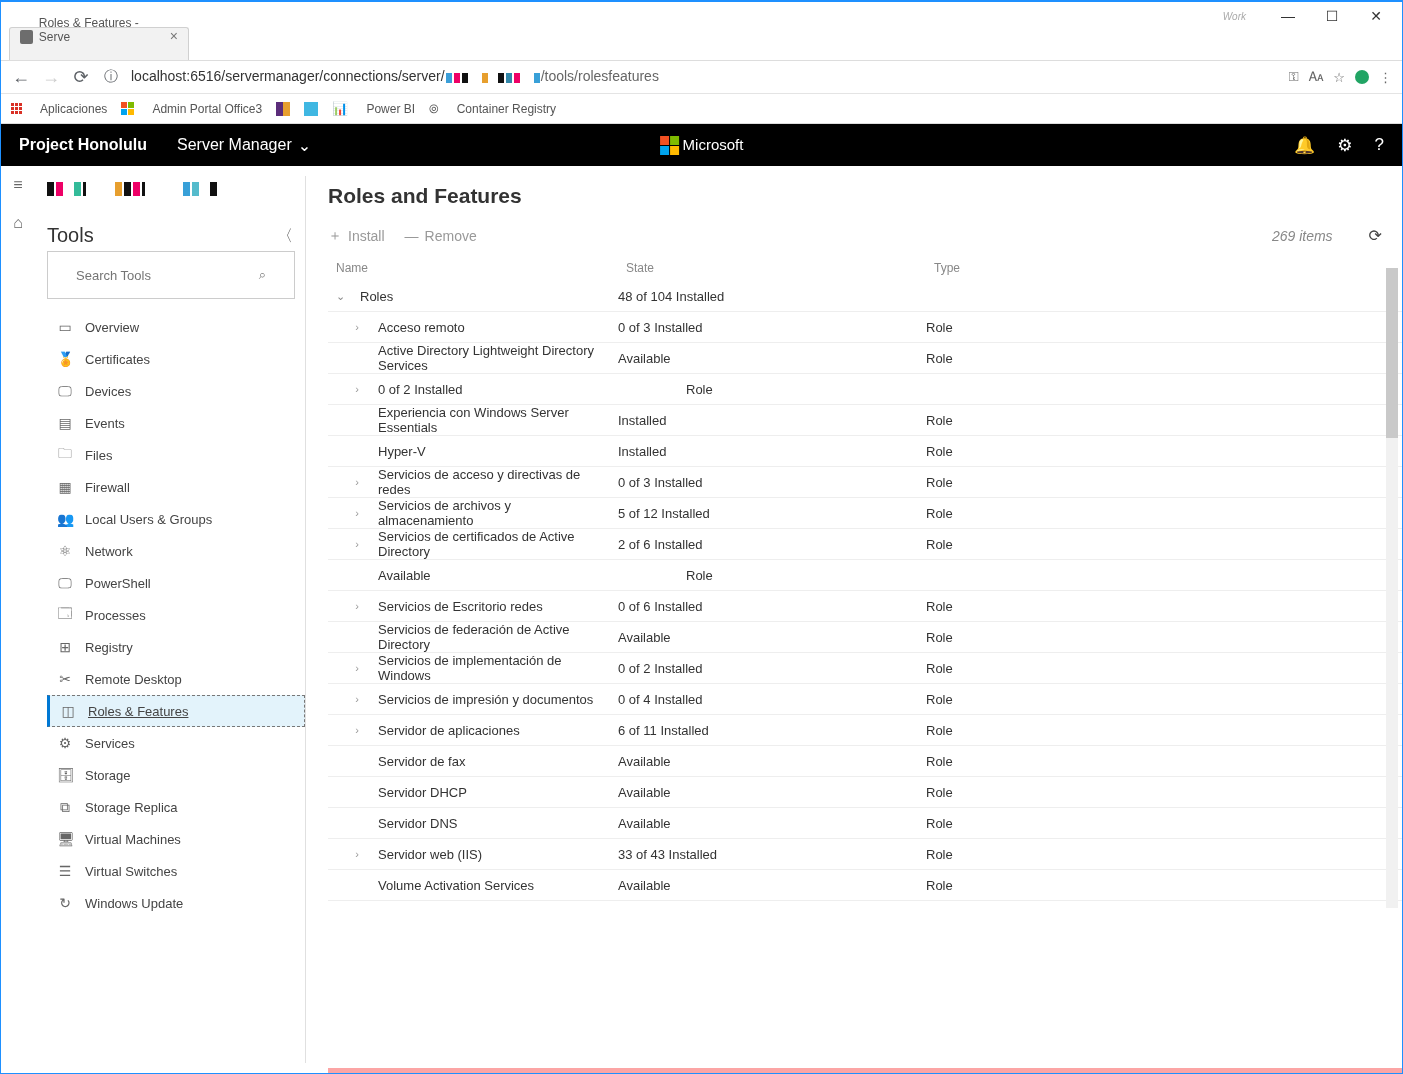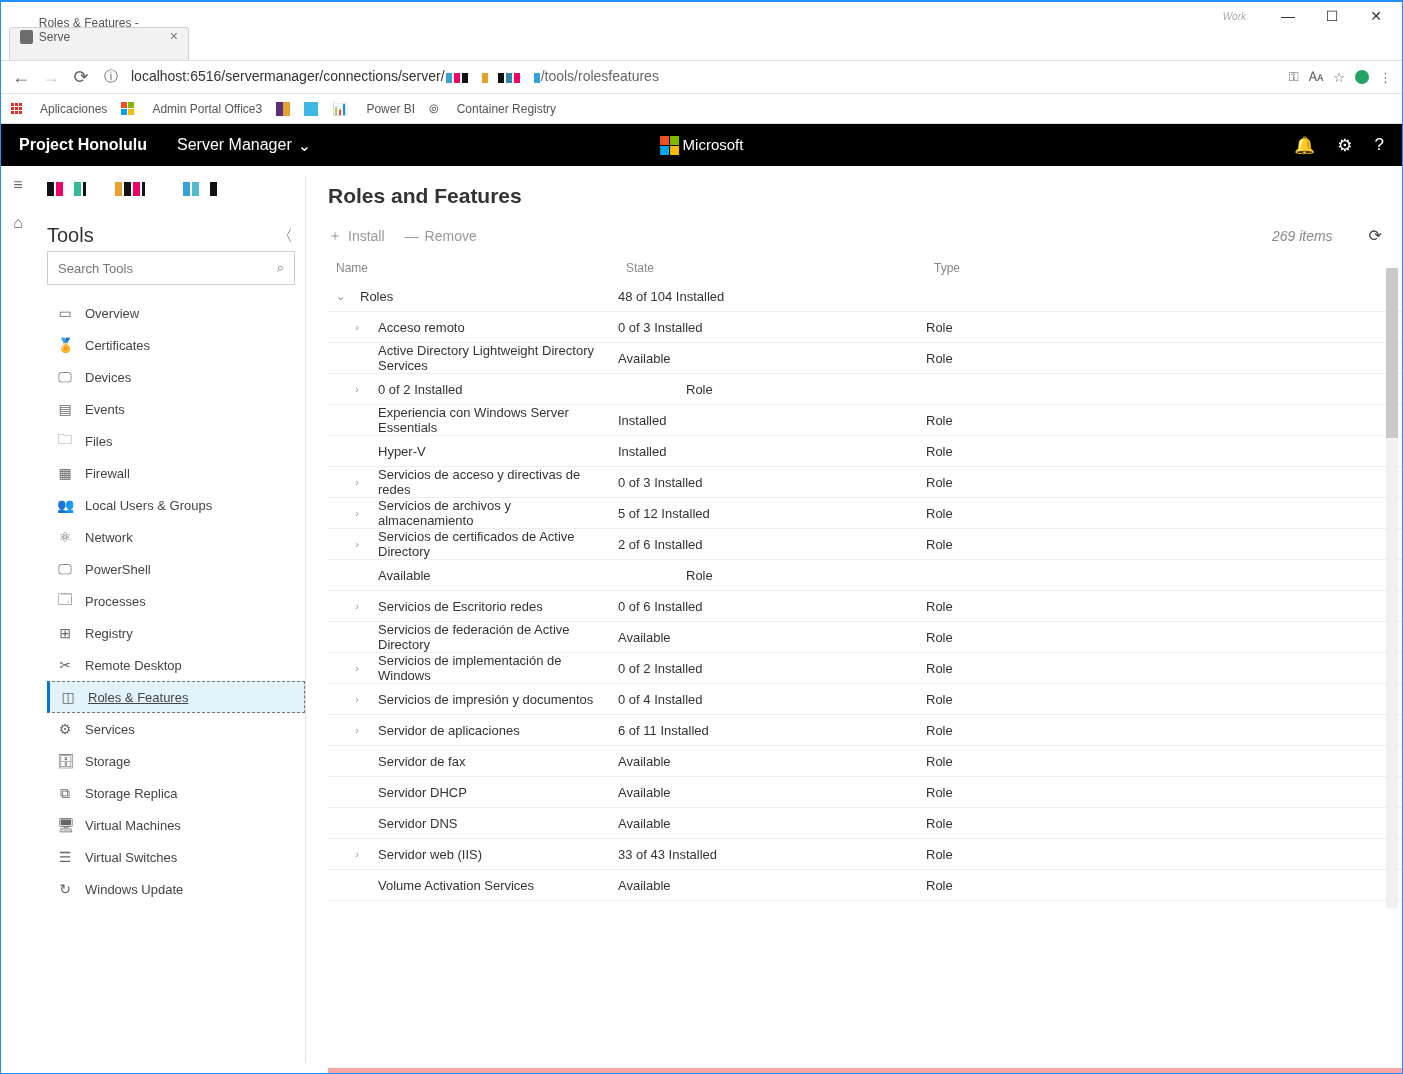--- a/index.html
+++ b/index.html
@@ -36,21 +36,21 @@
 .hicon{font-size:17px;cursor:pointer}
 .main{flex:1;display:flex;overflow:hidden}
 .rail{width:34px;background:#fff;display:flex;flex-direction:column;align-items:center;padding-top:10px;gap:20px;color:#666}
 .rail .ri{cursor:pointer;font-size:16px}
 .sidebar{width:270px;display:flex;flex-direction:column;padding:16px 0 0 12px}
 .server-blur{height:18px;display:flex;gap:2px;margin:0 0 24px 0}
 .server-blur span{width:7px;height:14px}
 .tools-head{display:flex;align-items:flex-end;justify-content:space-between;padding-right:12px;margin-bottom:4px}
 .tools-head h2{font-size:20px;font-weight:400;color:#333}
 .tools-head .coll{color:#666;cursor:pointer;font-size:16px}
-.search{margin:0 10px 12px 0;border:1px solid #ccc;height:34px;display:flex;align-items:center;padding:0 10px;color:#888}
+.search{margin:0 10px 12px 0;border:1px solid #ccc;height:48px;display:flex;align-items:center;padding:0 28px;color:#888}
 .search input{flex:1;border:none;outline:none;font-size:13px;color:#333;background:transparent}
 .toolslist{flex:1;overflow-y:auto}
 .tool{display:flex;align-items:center;height:32px;padding:0 10px;gap:12px;color:#444;font-size:13px;cursor:pointer}
 .tool .ic{width:16px;text-align:center;color:#666;font-size:14px}
 .tool.selected{background:#e3f3fb;border:1px dashed #777;border-left:3px solid #0078d4}
 .tool.selected .label{text-decoration:underline}
 .divider{width:1px;background:#e0e0e0;margin:10px 0}
 .content{flex:1;display:flex;flex-direction:column;padding:18px 0 0 22px;overflow:hidden;position:relative}
 .content h1{font-size:21px;font-weight:600;color:#333;margin-bottom:18px}
 .toolbar{display:flex;align-items:center;gap:20px;margin-bottom:10px;color:#888}

